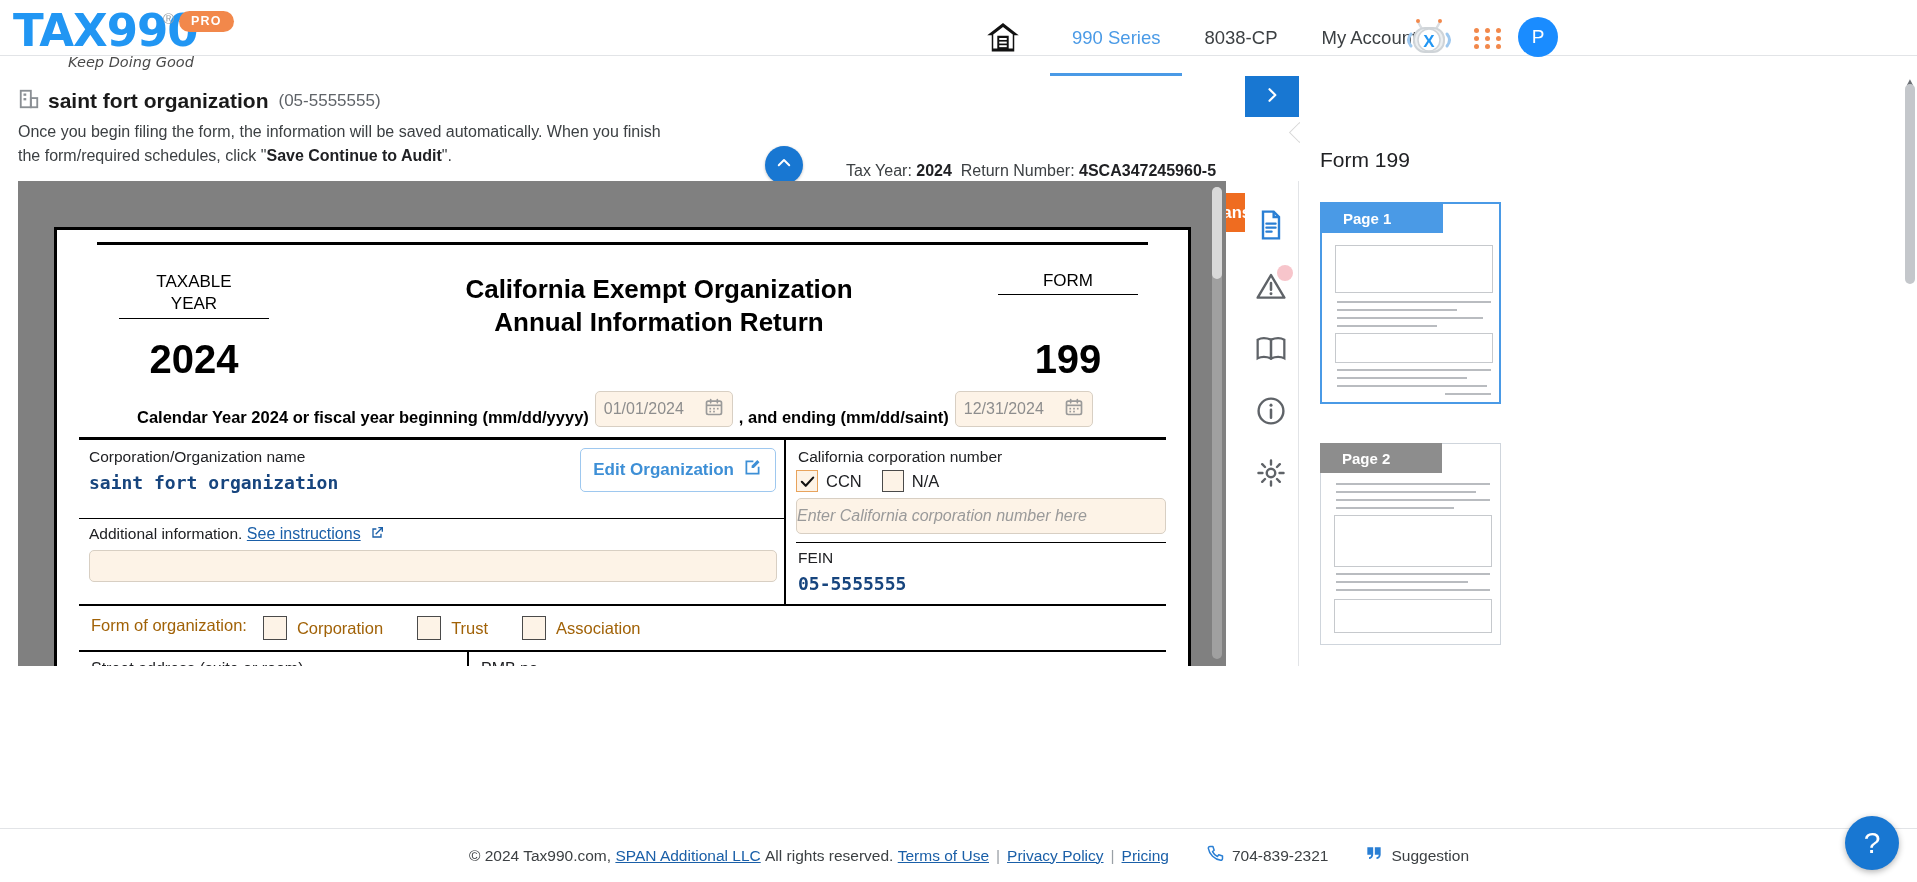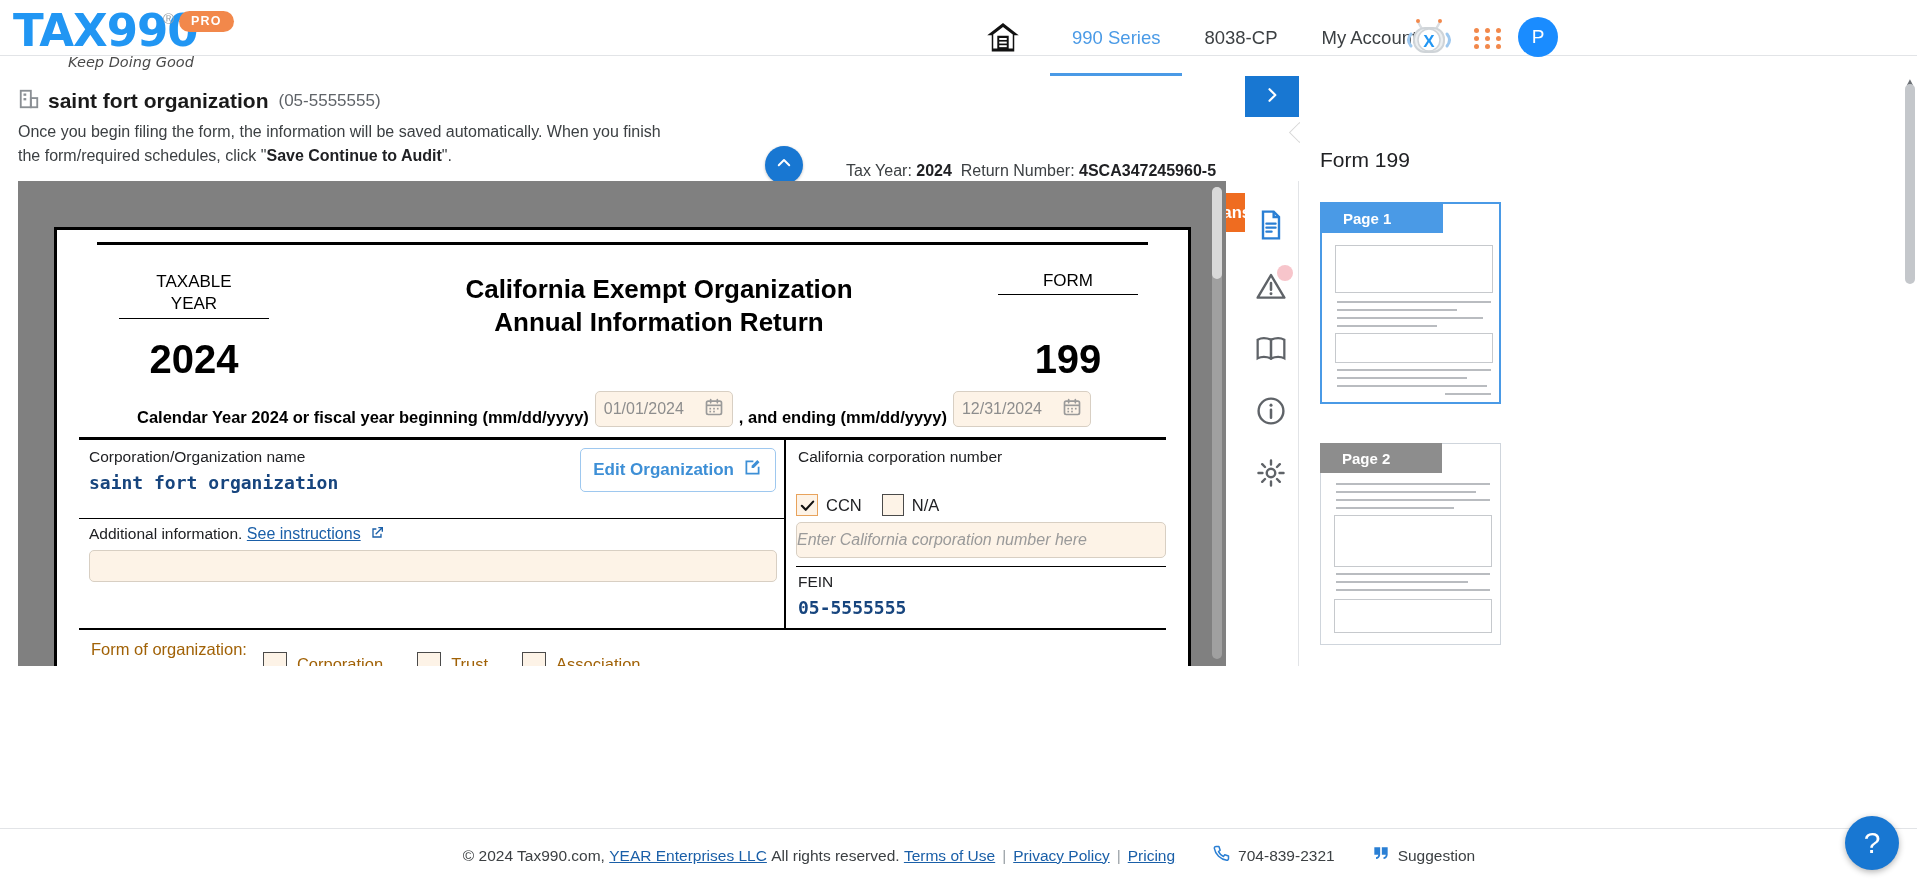--- a/index.html
+++ b/index.html
@@ -160,21 +160,21 @@
   }
   .addl-row { border-top: 1.5px solid #000; padding: 6px 0 8px 10px; position: relative; }
   .addl-label { font-size: 15.5px; color: #202124; }
   .link-blue { color: #1a5fa8; text-decoration: underline; cursor: pointer; }
   .text-input {
     margin-top: 7px; width: 688px; height: 32px;
     background: #fdf3e7; border: 1px solid #d8cfc3; border-radius: 5px; cursor: text;
   }
 
   .ccn-head { font-size: 15.5px; color: #202124; padding: 8px 0 4px 2px; }
-  .chk-line { display: flex; align-items: center; gap: 8px; padding-bottom: 6px; margin-top: 24px; }
+  .chk-line { display: flex; align-items: center; gap: 8px; padding-bottom: 6px; }
   .chkbox {
     width: 22px; height: 22px; background: #fdf3e7; border: 1.5px solid #4a4a4a;
     display: flex; align-items: center; justify-content: center; cursor: pointer;
   }
   .chkbox.checked { border-color: #e8a35c; }
   .chk-label { font-size: 16.5px; color: #202124; }
   .ccn-input {
     width: 370px; height: 36px; background: #fdf3e7;
     border: 1px solid #d8cfc3; border-radius: 5px;
     font-size: 16px; font-style: italic; color: #9a9a9a;
@@ -182,21 +182,21 @@
   }
   .fein-block { border-top: 1.5px solid #000; padding: 6px 0 10px 2px; margin-top: 8px; }
   .fein-label { font-size: 15.5px; color: #202124; }
   .fein-val { font-family: "DejaVu Sans Mono", monospace; font-size: 18px; font-weight: 700; color: #17457e; padding-top: 6px; }
 
   .form-org-row {
     display: flex; gap: 0;
     padding: 10px 0 10px 12px; border-bottom: 2px solid #000; font-size: 16.5px; color: #a16207;
   }
   .fo-label { font-weight: 400; margin-right: 16px; }
-  .fo-item { display: flex; align-items: center; gap: 10px; margin-right: 34px; margin-top: 12px; }
+  .fo-item { display: flex; align-items: center; gap: 10px; margin-right: 34px; }
   .fo-box { width: 24px; height: 24px; background: #fdf3e7; border: 1.5px solid #4a4a4a; cursor: pointer; }
 
   .addr-row { display: flex; font-size: 16px; color: #202124; }
   .addr-left { width: 390px; padding: 8px 0 8px 12px; border-right: 2px solid #000; }
   .addr-right { padding: 8px 0 8px 12px; }
 
   
   .v-scroll { position: absolute; right: 4px; top: 6px; width: 10px; height: 472px; background: rgba(255,255,255,.25); border-radius: 5px; cursor: pointer; }
   .v-thumb { position: absolute; top: 0; left: 0; width: 10px; height: 92px; background: #d9d9d9; border-radius: 5px; }
 
@@ -387,21 +387,21 @@
                 <path d="M3 10h18" stroke="#9a9a9a" stroke-width="2"></path>
                 <path d="M8 3v4M16 3v4" stroke="#9a9a9a" stroke-width="2" stroke-linecap="round"></path>
                 <rect x="6.5" y="13" width="2" height="2" fill="#9a9a9a"></rect>
                 <rect x="11" y="13" width="2" height="2" fill="#9a9a9a"></rect>
                 <rect x="15.5" y="13" width="2" height="2" fill="#9a9a9a"></rect>
                 <rect x="6.5" y="16.5" width="2" height="2" fill="#9a9a9a"></rect>
                 <rect x="11" y="16.5" width="2" height="2" fill="#9a9a9a"></rect>
               </svg>
           </span>
         </span>
-        <span>, and ending (mm/dd/yyyy)</span>
+        <span>, and ending (mm/dd/saint)</span>
         <span class="date-field">
           <span class="date-val">12/31/2024</span>
           <span class="cal-ico">
             <svg width="20" height="20" viewBox="0 0 24 24">
                 <rect x="3" y="5" width="18" height="16" rx="2" fill="none" stroke="#9a9a9a" stroke-width="2"></rect>
                 <path d="M3 10h18" stroke="#9a9a9a" stroke-width="2"></path>
                 <path d="M8 3v4M16 3v4" stroke="#9a9a9a" stroke-width="2" stroke-linecap="round"></path>
                 <rect x="6.5" y="13" width="2" height="2" fill="#9a9a9a"></rect>
                 <rect x="11" y="13" width="2" height="2" fill="#9a9a9a"></rect>
                 <rect x="15.5" y="13" width="2" height="2" fill="#9a9a9a"></rect>
@@ -572,21 +572,21 @@
 </div>
 
 <div class="pg-scroll">
   <div class="pg-arrow" style="top:0;">▲</div>
   <div class="pg-thumb"></div>
   <div class="pg-arrow" style="bottom:0;">▼</div>
 </div>
 
 <div class="footer">
   <span>© 2024 Tax990.com,</span>&nbsp;
-  <a>YEAR Enterprises LLC</a>&nbsp;
+  <a>SPAN Additional LLC</a>&nbsp;
   <span>All rights reserved.</span>&nbsp;
   <a>Terms of Use</a>
   <span class="foot-sep">|</span>
   <a>Privacy Policy</a>
   <span class="foot-sep">|</span>
   <a>Pricing</a>
 
   <span class="foot-grp">
     <span>
       <svg width="20" height="20" viewBox="0 0 24 24">

